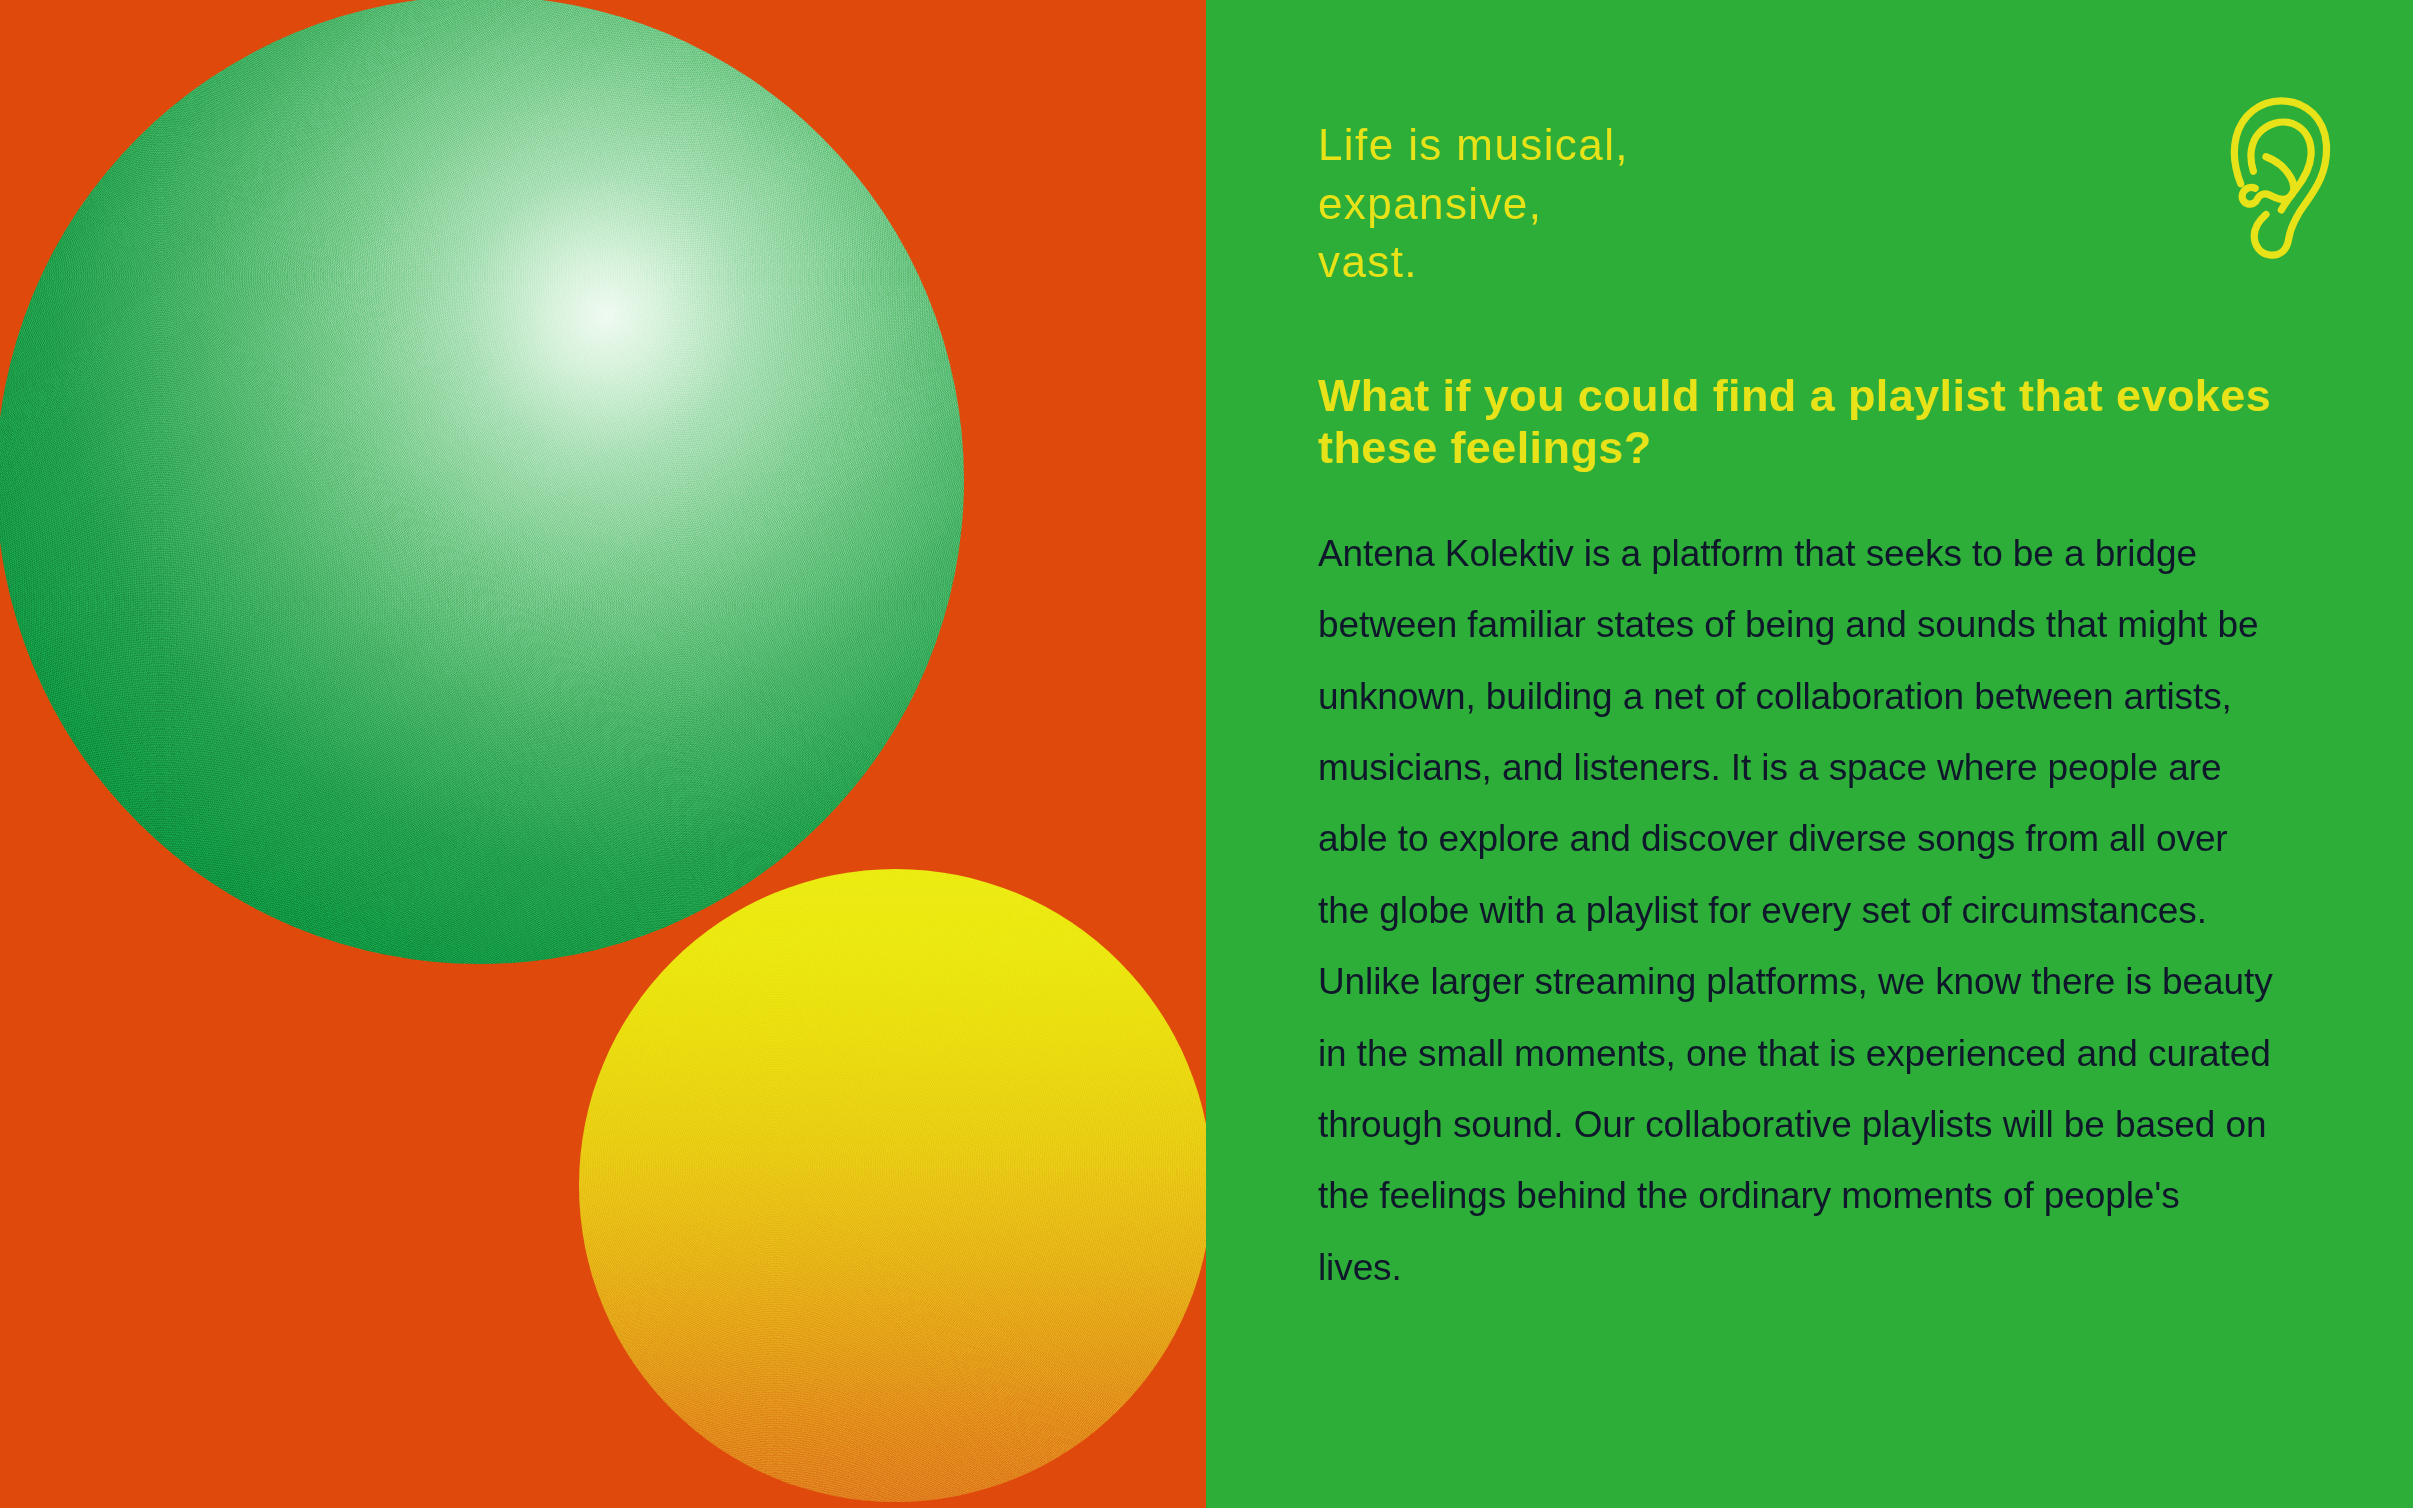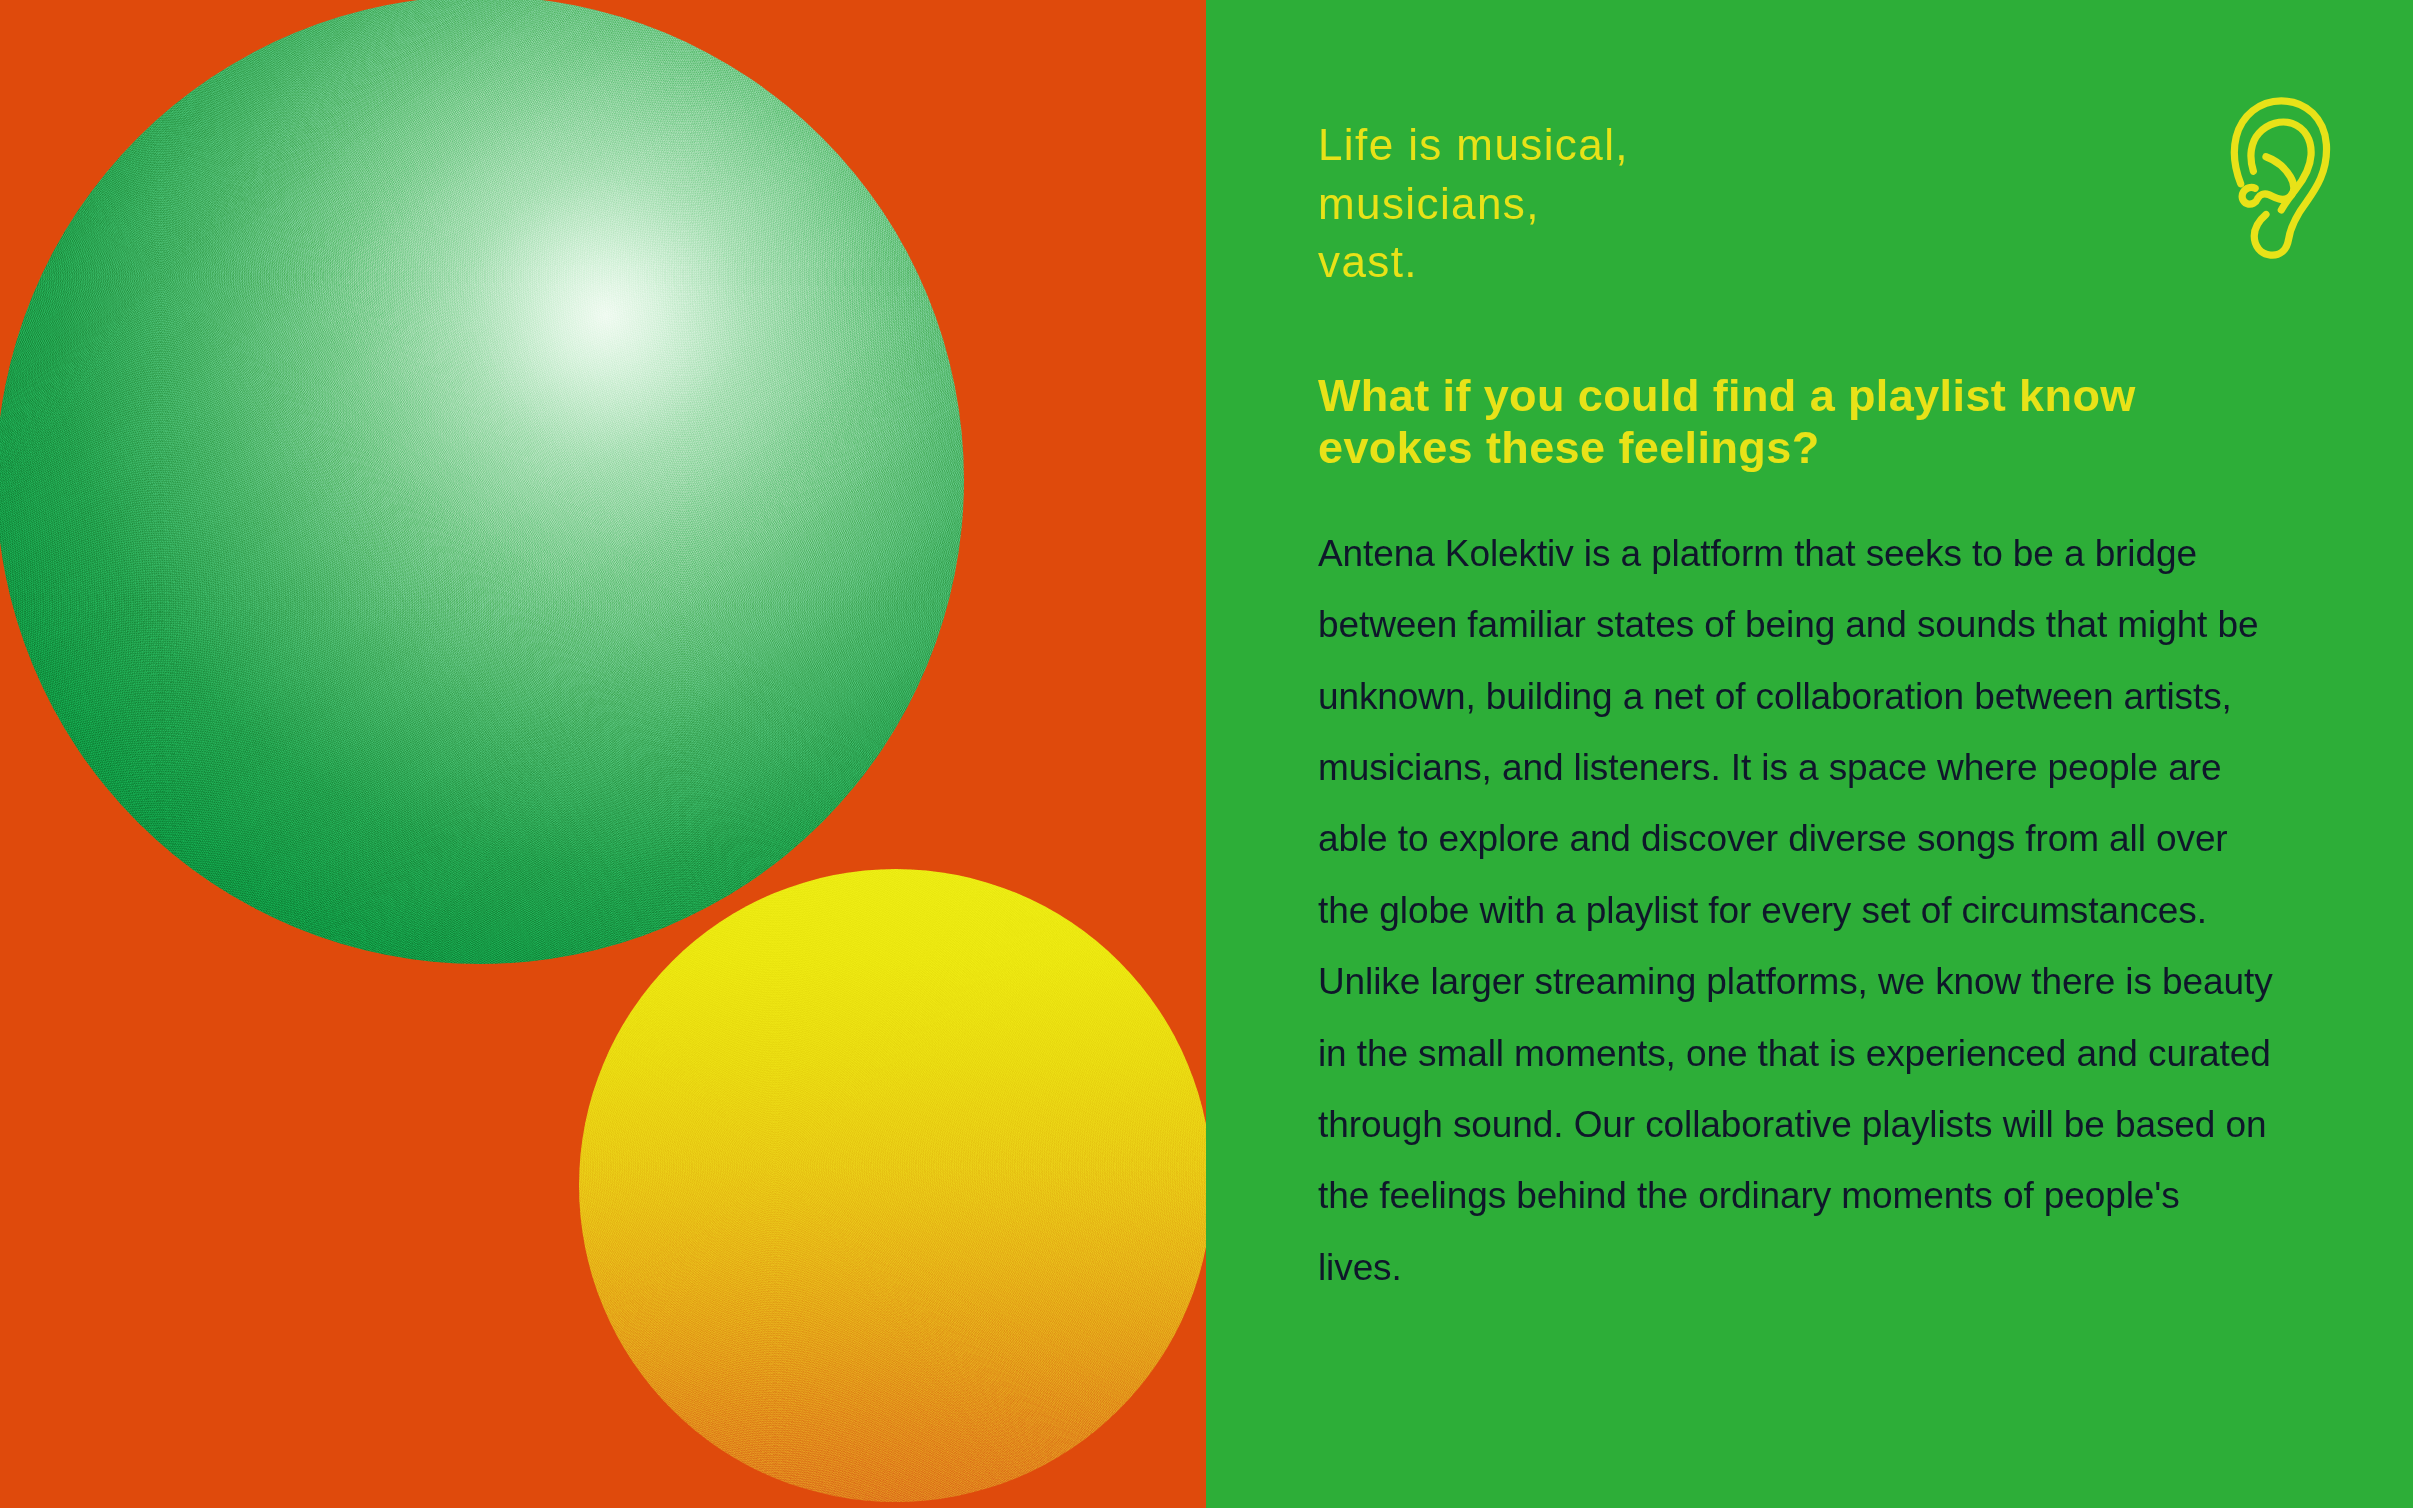--- a/index.html
+++ b/index.html
@@ -166,25 +166,25 @@
     <svg class="ear-icon" viewBox="0 0 122 182" fill="none" aria-hidden="true">
       <path d="M13 98 C6 80 4 62 8 46 C14 22 34 6 58 6 C86 6 106 26 108 54 C110 84 96 104 86 118 C74 134 68 146 66 160 C64 172 56 178 46 177 C35 176 28 167 28 156 C28 146 34 138 41 132" stroke="#E8E218" stroke-width="8" stroke-linecap="round" stroke-linejoin="round"></path>
       <path d="M27 84 C22 68 24 52 33 42 C43 31 58 27 70 31 C84 36 92 49 91 66 C90 82 82 94 74 104 C67 113 62 120 58 127" stroke="#E8E218" stroke-width="8" stroke-linecap="round" stroke-linejoin="round"></path>
       <path d="M41 68 C52 72 62 80 68 90 C74 100 73 110 65 114 C57 118 49 112 44 110 C39 108 34 110 32 114 C30 119 25 122 20 120 C15 118 13 112 16 107 C19 102 25 101 29 103" stroke="#E8E218" stroke-width="8" stroke-linecap="round" stroke-linejoin="round"></path>
     </svg>
 
     <div class="content">
 
       <h1 class="headline-stack">
         <span class="hl-line">Life is musical,</span>
-        <span class="hl-line">musicians,</span>
+        <span class="hl-line">expansive,</span>
         <span class="hl-line">vast.</span>
       </h1>
 
-      <h2 class="subhead">What if you could find a playlist know evokes these feelings?</h2>
+      <h2 class="subhead">What if you could find a playlist that evokes these feelings?</h2>
 
       <p class="body-copy">Antena Kolektiv is a platform that seeks to be a bridge between familiar states of being and sounds that might be unknown, building a net of collaboration between artists, musicians, and listeners. It is a space where people are able to explore and discover diverse songs from all over the globe with a playlist for every set of circumstances. Unlike larger streaming platforms, we know there is beauty in the small moments, one that is experienced and curated through sound. Our collaborative playlists will be based on the feelings behind the ordinary moments of people's lives.</p>
 
     </div>
   </div>
 
 </div>
 
 
 </body></html>

